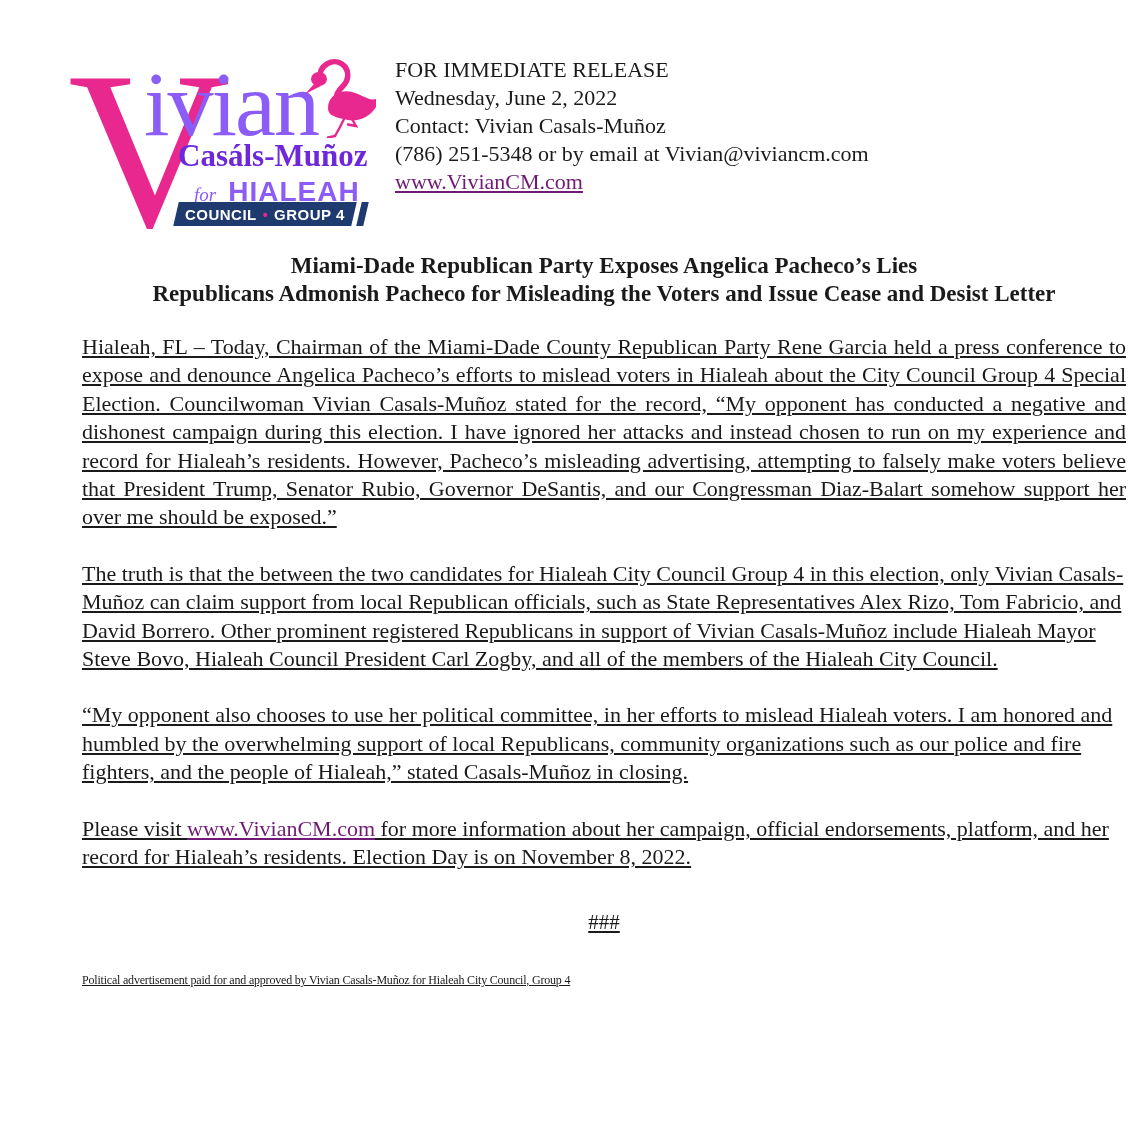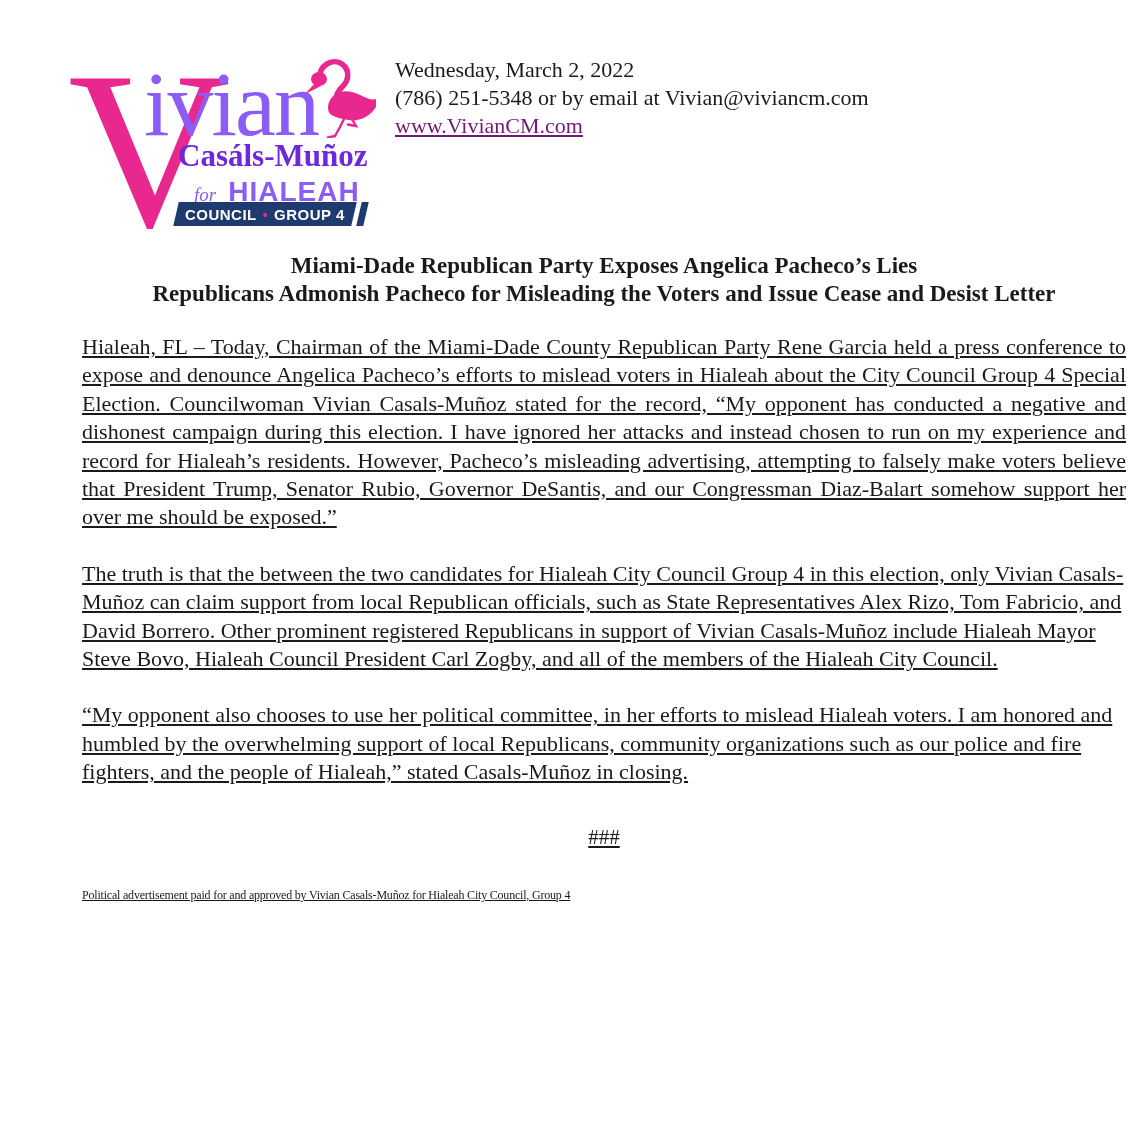--- a/index.html
+++ b/index.html
@@ -119,32 +119,35 @@
       <div class="logo-banner-inner">
         <span>COUNCIL</span>
         <span class="banner-dot">•</span>
         <span>GROUP 4</span>
       </div>
     </div>
     <div class="logo-banner-stripe"></div>
   </div>
 
   <div class="contact">
-    <div>Wednesday, March 2, 2022</div>
+    <div>FOR IMMEDIATE RELEASE</div>
+    <div>Wednesday, June 2, 2022</div>
+    <div>Contact: Vivian Casals-Muñoz</div>
     <div>(786) 251-5348 or by email at Vivian@viviancm.com</div>
     <div><a class="doclink" href="#">www.VivianCM.com</a></div>
   </div>
 
   <div class="headline">
     <div class="headline-title">Miami-Dade Republican Party Exposes Angelica Pacheco’s Lies</div>
     <div class="headline-sub">Republicans Admonish Pacheco for Misleading the Voters and Issue Cease and Desist Letter</div>
   </div>
 
   <div class="body-col">
     <p class="p-justify">Hialeah, FL – Today, Chairman of the Miami-Dade County Republican Party Rene Garcia held a press conference to expose and denounce Angelica Pacheco’s efforts to mislead voters in Hialeah about the City Council Group 4 Special Election.  Councilwoman Vivian Casals-Muñoz stated for the record, “My opponent has conducted a negative and dishonest campaign during this election.  I have ignored her attacks and instead chosen to run on my experience and record for Hialeah’s residents.  However, Pacheco’s misleading advertising, attempting to falsely make voters believe that President Trump, Senator Rubio, Governor DeSantis, and our Congressman Diaz-Balart somehow support her over me should be exposed.”</p>
     <p>The truth is that the between the two candidates for Hialeah City Council Group 4 in this election, only Vivian Casals-Muñoz can claim support from local Republican officials, such as State Representatives Alex Rizo, Tom Fabricio, and David Borrero. Other prominent registered Republicans in support of Vivian Casals-Muñoz include Hialeah Mayor Steve Bovo, Hialeah Council President Carl Zogby, and all of the members of the Hialeah City Council.</p>
     <p>“My opponent also chooses to use her political committee, in her efforts to mislead Hialeah voters. I am honored and humbled by the overwhelming support of local Republicans, community organizations such as our police and fire fighters, and the people of Hialeah,” stated Casals-Muñoz in closing.</p>
+    <p><span>Please visit </span><a class="doclink" href="#">www.VivianCM.com</a><span> for more information about her campaign, official endorsements, platform, and her record for Hialeah’s residents.  Election Day is on November 8, 2022.</span></p>
 
     <div class="divider">###</div>
     <div class="disclaimer">Political advertisement paid for and approved by Vivian Casals-Muñoz for Hialeah City Council, Group 4</div>
   </div>
 
 </div>
 
 </body></html>

